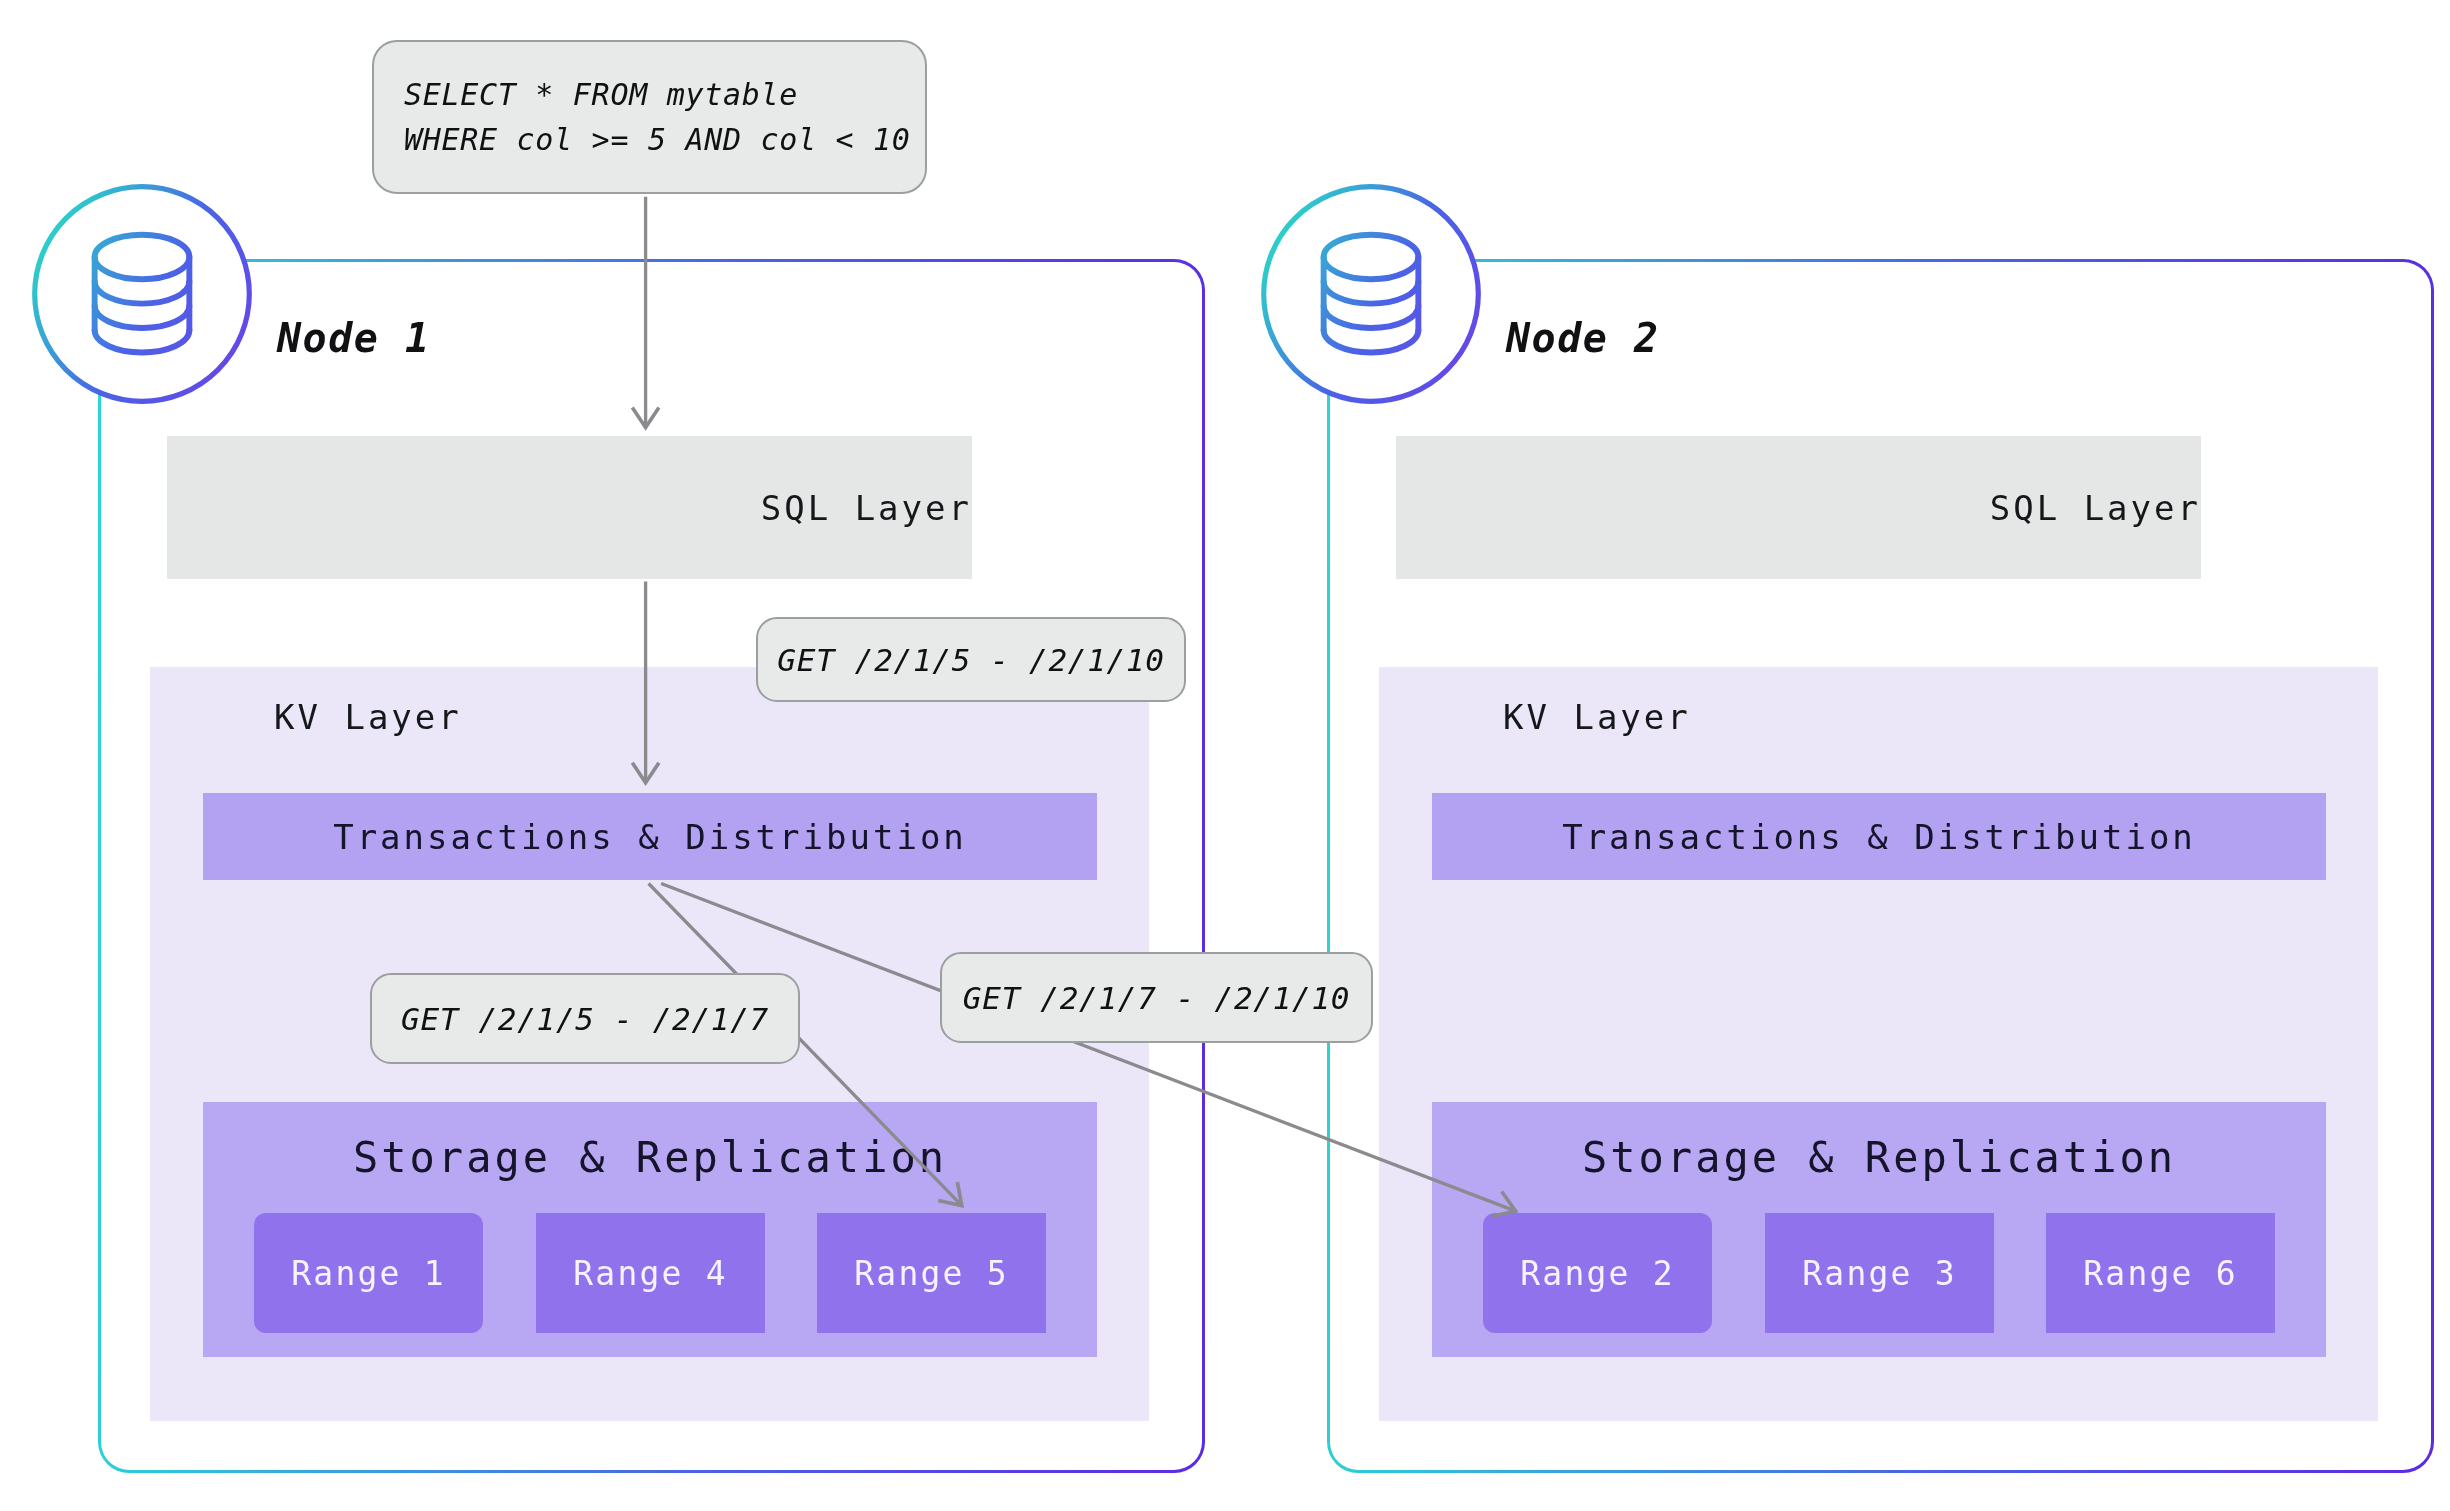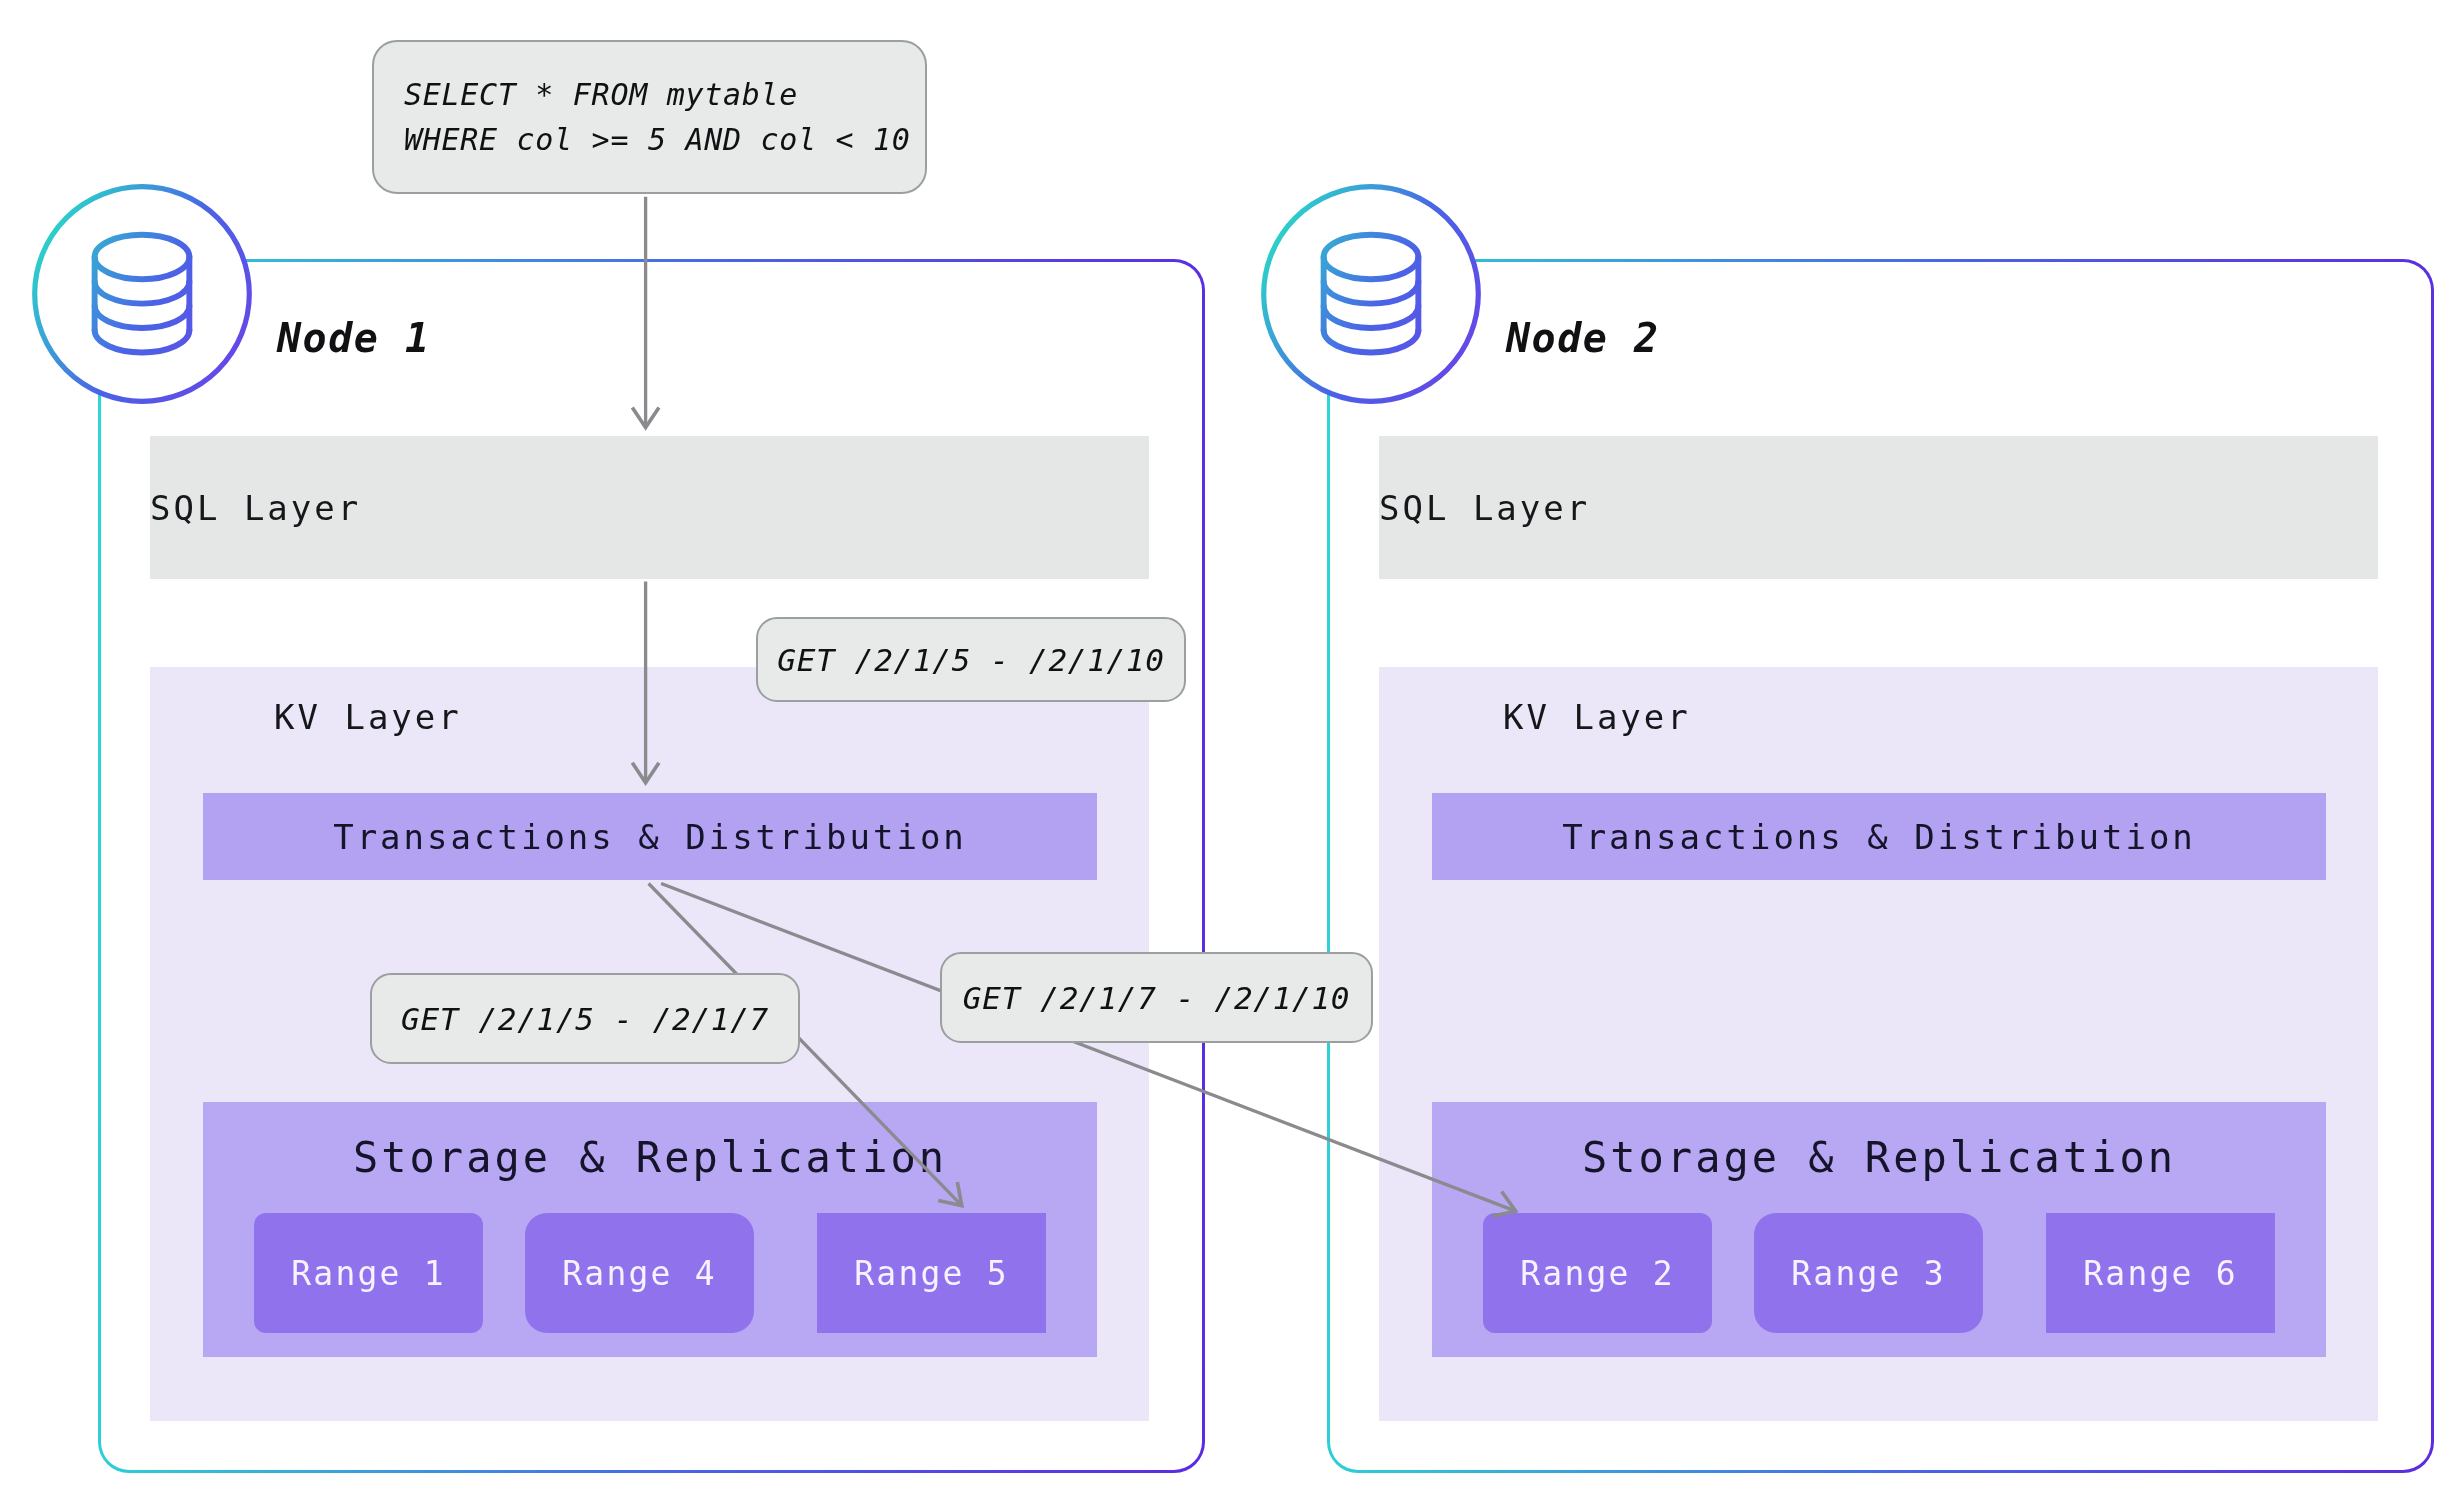--- a/index.html
+++ b/index.html
@@ -16,40 +16,40 @@
     position:absolute;left:3px;top:3px;right:3px;bottom:3px;
     background:#ffffff;border-radius:28px;
   }
   .node-title{
     position:absolute;left:179px;top:56px;font-size:40px;font-weight:bold;color:#111114;
     letter-spacing:1.5px;white-space:pre;font-style:italic;
   }
   .db-badge{position:absolute;left:-67px;top:-76px;width:222px;height:222px;}
   
   .sql-layer{
-    position:absolute;left:52px;top:177px;width:999px;height:143px;background:#e5e7e6;
-    display:flex;align-items:center;justify-content:flex-start;font-size:34px;letter-spacing:3px;
+    position:absolute;left:69px;top:177px;width:805px;height:143px;background:#e5e7e6;
+    display:flex;align-items:center;justify-content:flex-end;font-size:34px;letter-spacing:3px;
   }
   .kv-layer{
     position:absolute;left:52px;top:408px;width:999px;height:754px;background:#ebe7f9;
   }
   .kv-label{position:absolute;left:124px;top:30px;font-size:34px;letter-spacing:3px;}
   .tx-bar{
     position:absolute;left:53px;top:126px;width:894px;height:87px;background:#b3a1f1;
     display:flex;align-items:center;justify-content:center;font-size:34px;letter-spacing:3px;color:#14142a;
   }
   .storage-box{
     position:absolute;left:53px;top:435px;width:894px;height:255px;background:#b8a7f3;color:#14142a;
   }
   .storage-title{position:absolute;left:0;top:31px;width:100%;text-align:center;font-size:42px;letter-spacing:3px;}
   .range{
     position:absolute;top:111px;width:229px;height:120px;background:#9073ec;color:#f6f2ff;
     display:flex;align-items:center;justify-content:center;font-size:33px;letter-spacing:2.2px;
   }
-  .range.r1{left:51px;border-radius:12px;} .range.r2{left:322px;border-radius:22px;} .range.r3{left:614px;}
+  .range.r1{left:51px;border-radius:12px;} .range.r2{left:333px;} .range.r3{left:614px;}
   
   .gray-box{
     position:absolute;background:#e8eae9;border:2.2px solid #9b9fa0;border-radius:21px;
     font-style:italic;color:#111114;
   }
   .query-box{
     left:372px;top:40px;width:555px;height:154px;border-radius:25px;
     display:flex;flex-direction:column;justify-content:center;gap:10.4px;padding-left:30px;box-sizing:border-box;
     font-size:30px;letter-spacing:0.7px;
   }

